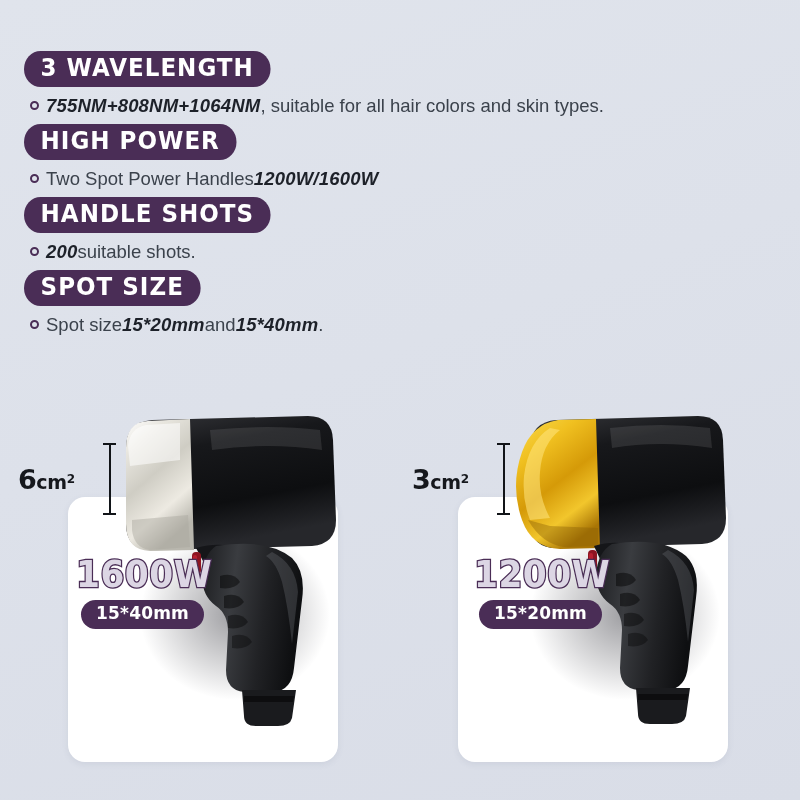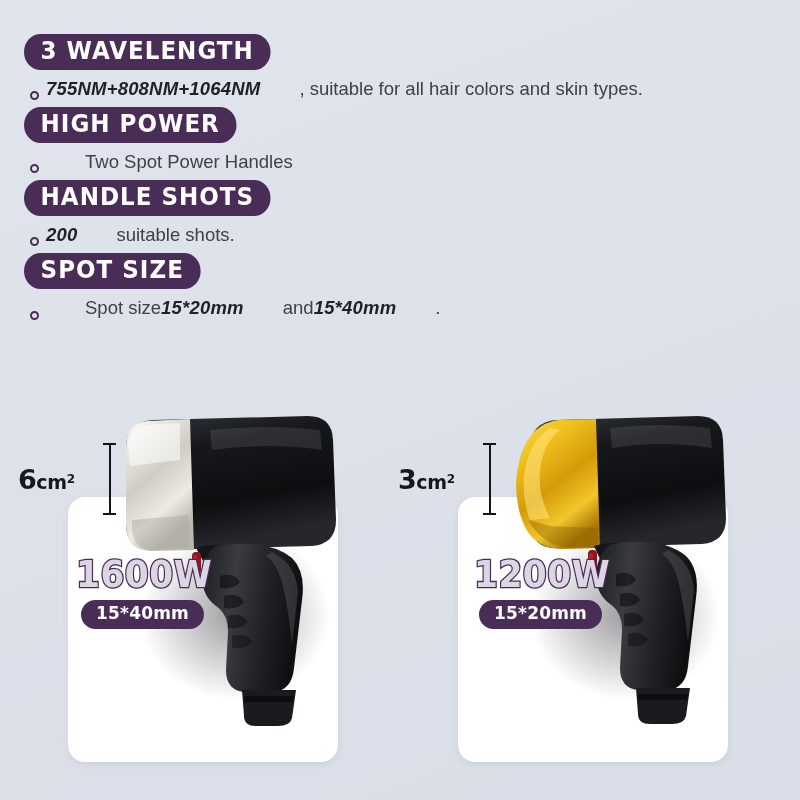--- a/index.html
+++ b/index.html
@@ -20,21 +20,21 @@
     position: absolute;
     inset: 0;
     background: linear-gradient(160deg, #e0e4ec 0%, #dde1ea 45%, #d9dde7 100%);
     overflow: hidden;
   }
 
   
   #features {
     position: absolute;
     left: 24px;
-    top: 34px;
+    top: 51px;
     width: 760px;
   }
   .feature {
     margin-bottom: 7px;
   }
   .badge {
     display: inline-block;
     background: #4a2d56;
     color: #ffffff;
     border-radius: 999px;
@@ -49,21 +49,21 @@
     white-space: nowrap;
   }
   .desc {
     margin-top: 7px;
     margin-left: 6px;
     font-size: 18.5px;
     color: #333a44;
     line-height: 1.25;
     white-space: nowrap;
     display: flex;
-    align-items: flex-end;
+    align-items: center;
   }
   .bullet {
     display: inline-block;
     width: 9px;
     height: 9px;
     border: 2.6px solid #4a2d56;
     border-radius: 50%;
     box-sizing: border-box;
     margin-right: 7px;
     flex: none;
@@ -71,42 +71,41 @@
     top: 0px;
   }
   .desc .strong {
     font-weight: bold;
     font-style: italic;
     color: #1d2129;
     letter-spacing: 0.2px;
   }
   .desc .rest {
     color: #3b424c;
-    padding-left: 39px;
   }
 
   
   .card {
     position: absolute;
     background: #ffffff;
     border-radius: 17px;
     box-shadow: 0 2px 6px rgba(90,100,130,0.10);
   }
   #card-left  { left: 68px;  top: 497px; width: 270px; height: 265px; }
   #card-right { left: 458px; top: 497px; width: 270px; height: 265px; }
 
   
   .measure {
     position: absolute;
     display: flex;
     align-items: center;
     gap: 17px;
   }
   #measure-left  { left: 18px;  top: 443px; }
-  #measure-right { left: 398px; top: 443px; text-align: center; }
+  #measure-right { left: 412px; top: 443px; text-align: center; }
 
   .measure-label {
     color: #16181d;
     font-family: "DejaVu Sans", sans-serif;
     font-weight: bold;
     white-space: nowrap;
     margin-right: 11px;
     line-height: 1;
   }
   .measure-label .num { font-size: 27px; letter-spacing: -0.5px; }
@@ -196,20 +195,21 @@
         <span class="strong">755NM+808NM+1064NM</span>
         <span class="rest">, suitable for all hair colors and skin types.</span>
       </div>
     </div>
 
     <div class="feature">
       <div class="badge">HIGH POWER</div>
       <div class="desc">
         <span class="bullet"></span>
         <span class="rest">Two Spot Power Handles </span>
+        <span class="strong">1200W/1600W</span>
       </div>
     </div>
 
     <div class="feature">
       <div class="badge">HANDLE SHOTS</div>
       <div class="desc">
         <span class="bullet"></span>
         <span class="strong">200</span>
         <span class="rest"> suitable shots.</span>
       </div>

